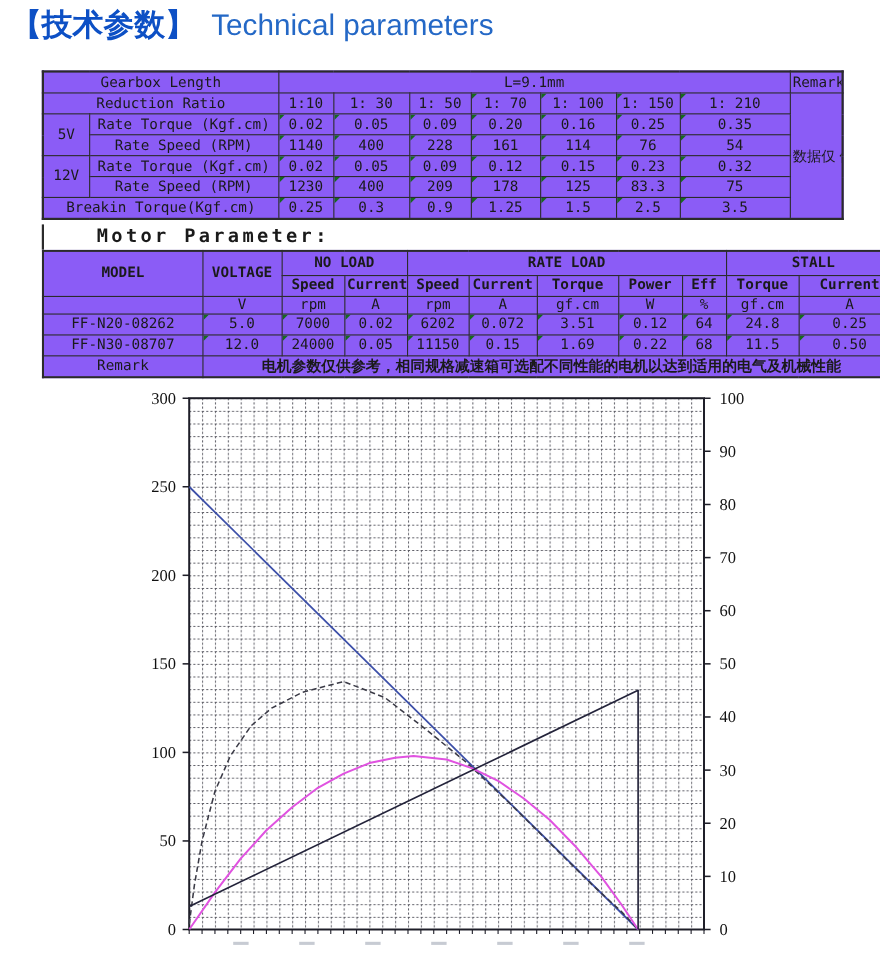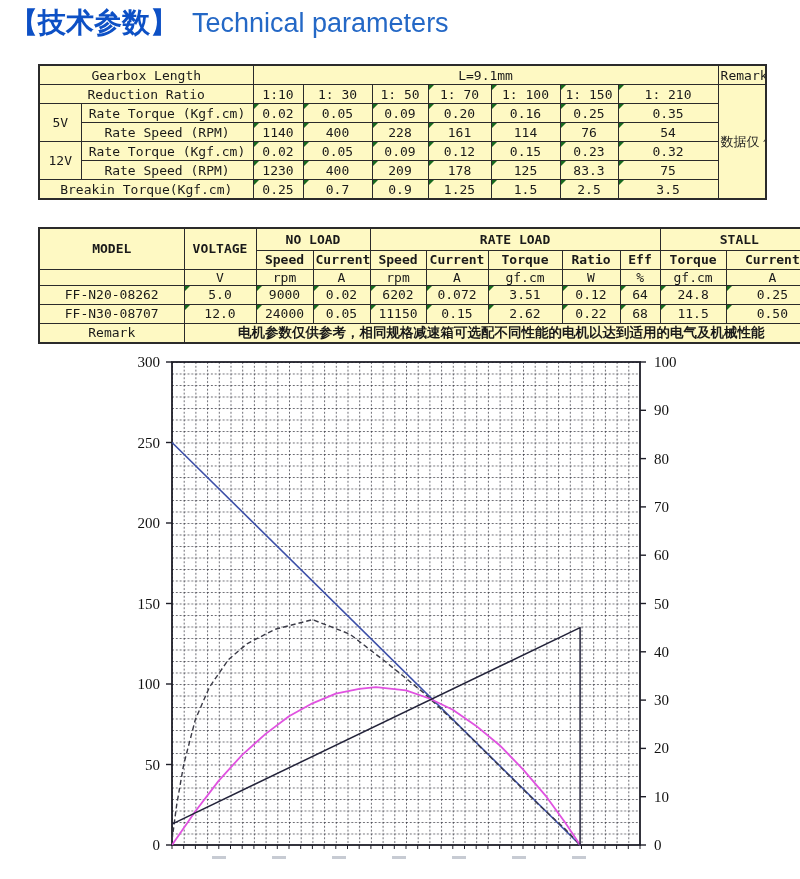--- a/index.html
+++ b/index.html
@@ -6,21 +6,21 @@
   .page{position:relative;width:800px;height:879px;background:#ffffff;overflow:hidden;
         font-family:"DejaVu Sans Mono","Liberation Mono",monospace;color:#1a1a1a;padding-left:24px;}
 
   
   .hdr{position:absolute;left:10px;top:4px;white-space:nowrap;}
   .hdr .cjk{font-size:28px;font-weight:bold;color:#0d50c5;font-family:"Liberation Sans",sans-serif;}
   .hdr .en{font-size:27px;font-weight:400;color:#2468c6;font-family:"Liberation Sans",sans-serif;margin-left:14px;}
 
   
   table{border-collapse:collapse;table-layout:fixed;}
-  .ptable{position:absolute;background:#fef9c3;}
+  .ptable{position:absolute;background:#8b5cf6;}
   .ptable td,.ptable th{border:1px solid #2b2b2b;padding:0 2px;text-align:center;vertical-align:middle;
       font-size:13px;font-weight:400;overflow:hidden;white-space:nowrap;position:relative;}
   .gear{left:38px;top:64px;width:727px;border:2px solid #2b2b2b;}
   .gear td{height:18px;}
   .cjkcell{font-family:"Liberation Sans",sans-serif;font-weight:bold;font-size:13px;
            white-space:pre-line;line-height:1.5;}
   
   .gt::before{content:"";position:absolute;top:0;left:0;width:0;height:0;
       border-top:5px solid #17691f;border-right:5px solid transparent;}
 
@@ -125,30 +125,31 @@
       <td class="gt">400</td>
       <td class="gt">209</td>
       <td class="gt">178</td>
       <td class="gt">125</td>
       <td class="gt">83.3</td>
       <td class="gt">75</td>
     </tr>
     <tr>
       <td colspan="2">Breakin Torque(Kgf.cm)</td>
       <td class="gt">0.25</td>
-      <td class="gt">0.7</td>
+      <td class="gt">0.3</td>
       <td class="gt">0.9</td>
       <td class="gt">1.25</td>
       <td class="gt">1.5</td>
       <td class="gt">2.5</td>
       <td class="gt">3.5</td>
     </tr>
   </tbody>
     </table>
 
+  <div class="mototitle">Motor Parameter:</div>
 
   <div class="motorwrap">
     <table class="ptable motor" style="position:static;">
       <colgroup>
         <col style="width:145px">
           <col style="width:72px">
           <col style="width:57px">
           <col style="width:57px">
         <col style="width:56px">
           <col style="width:62px">
@@ -165,59 +166,59 @@
         <th colspan="2">NO LOAD</th>
         <th colspan="5">RATE LOAD</th>
         <th colspan="2">STALL</th>
       </tr>
       <tr class="sub">
         <th>Speed</th>
         <th>Current</th>
         <th>Speed</th>
         <th>Current</th>
         <th>Torque</th>
-        <th>Ratio</th>
+        <th>Power</th>
         <th>Eff</th>
         <th>Torque</th>
         <th>Current</th>
       </tr>
       <tr class="unit">
         <td></td>
         <td>V</td>
         <td>rpm</td>
         <td>A</td>
         <td>rpm</td>
         <td>A</td>
         <td>gf.cm</td>
         <td>W</td>
         <td>%</td>
         <td>gf.cm</td>
         <td>A</td>
       </tr>
       <tr class="dat">
         <td>FF-N20-08262</td>
         <td class="gt">5.0</td>
-        <td class="gt">9000</td>
+        <td class="gt">7000</td>
         <td class="gt">0.02</td>
         <td class="gt">6202</td>
         <td class="gt">0.072</td>
         <td class="gt">3.51</td>
         <td class="gt">0.12</td>
         <td class="gt">64</td>
         <td class="gt">24.8</td>
         <td class="gt">0.25</td>
       </tr>
       <tr class="dat">
         <td>FF-N30-08707</td>
         <td class="gt">12.0</td>
         <td class="gt">24000</td>
         <td class="gt">0.05</td>
         <td class="gt">11150</td>
         <td class="gt">0.15</td>
-        <td class="gt">2.62</td>
+        <td class="gt">1.69</td>
         <td class="gt">0.22</td>
         <td class="gt">68</td>
         <td class="gt">11.5</td>
         <td class="gt">0.50</td>
       </tr>
       <tr class="rmk">
         <td>Remark</td>
         <td colspan="10" class="cjk2">电机参数仅供参考，相同规格减速箱可选配不同性能的电机以达到适用的电气及机械性能</td>
       </tr>
     </tbody>

